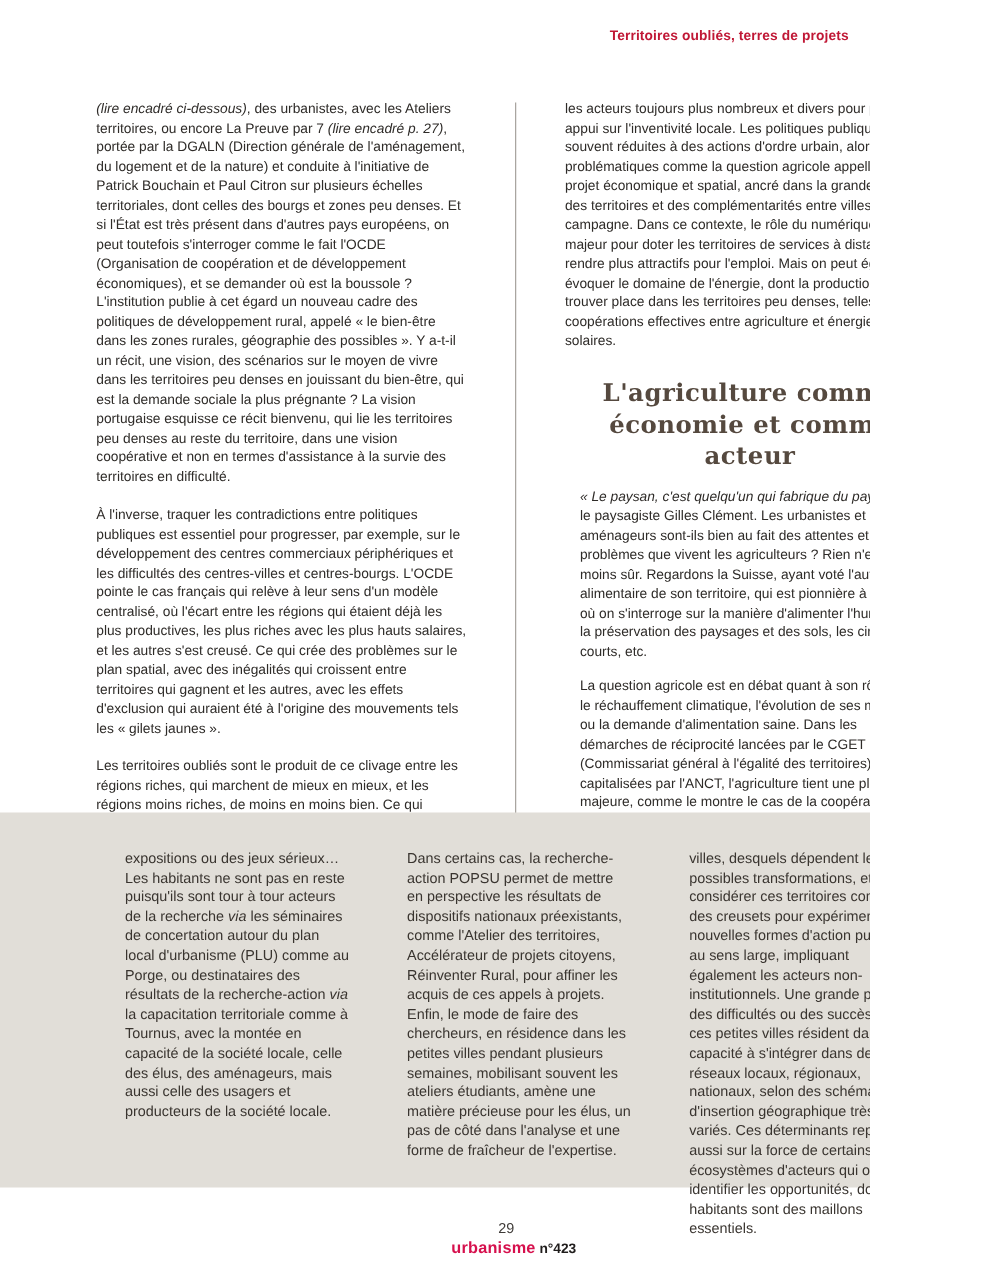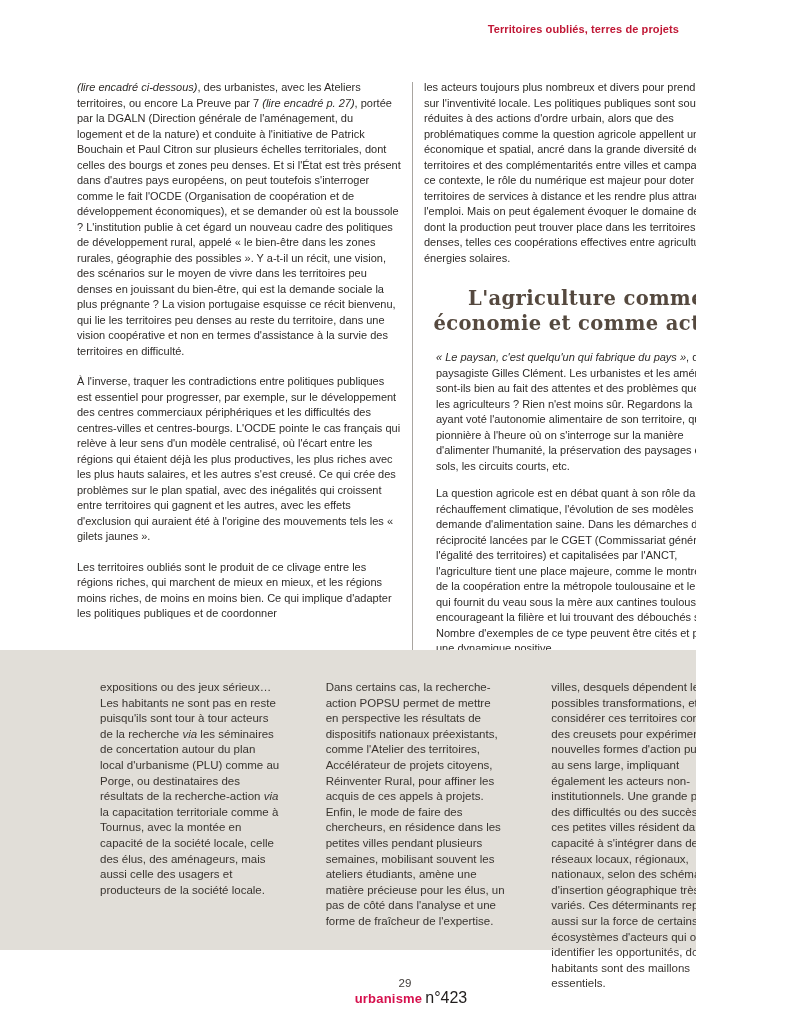--- a/index.html
+++ b/index.html
@@ -7,21 +7,21 @@
     position:relative;width:696px;height:1024px;background:#ffffff;overflow:hidden;
     font-family:"Liberation Sans",sans-serif;color:var(--text_color);
   }
   .header-title{
     position:absolute;top:23px;right:17px;
     font-size:11px;font-weight:bold;color:var(--accent_red);
     letter-spacing:0.1px;
   }
   .main{
     position:absolute;top:80px;left:77px;width:671px;
-    display:flex;align-items:stretch;
+    display:flex;align-items:stretch;gap:28px;
   }
   .col{width:324px;}
   .col-rule{width:1px;background:var(--rule_color);margin:2px 11px 0 11px;}
   .main p{
     margin:0 0 15px 0;font-size:11px;line-height:15.5px;
     text-align:left;color:var(--text_color);
   }
   .main p.tight{margin:12px;}
   .section-heading{
     font-family:"DejaVu Serif","Liberation Serif",serif;
@@ -33,21 +33,21 @@
     position:absolute;left:0;top:650px;width:731px;height:300px;
     background:var(--box_bg);box-sizing:border-box;
     padding:30px 0 0 100px;display:flex;gap:46px;
   }
   .box-col{width:184px;font-size:11.5px;line-height:15.6px;color:var(--box_text);}
   .box-col p{margin:0;}
   .footer{position:absolute;left:0;top:977px;width:810px;text-align:center;}
   .page-number{font-size:11.5px;color:#3f3b38;line-height:13px;}
   .magazine-line{margin-top:1px;line-height:14px;}
   .magazine-name{font-size:13px;font-weight:bold;color:var(--footer_red);letter-spacing:0.2px;margin-left:12px;}
-  .magazine-issue{font-size:16px;font-weight:normal;color:#201d1c;margin-left:3px;text-align:right;}
+  .magazine-issue{font-size:11px;font-weight:bold;color:#201d1c;margin-left:3px;text-align:right;}
   i,.it{font-style:italic;}
 </style>
 </head>
 <body>
 
 <div class="page">
 
   <div class="header-title">Territoires oubliés, terres de projets</div>
 
   <div class="main">

